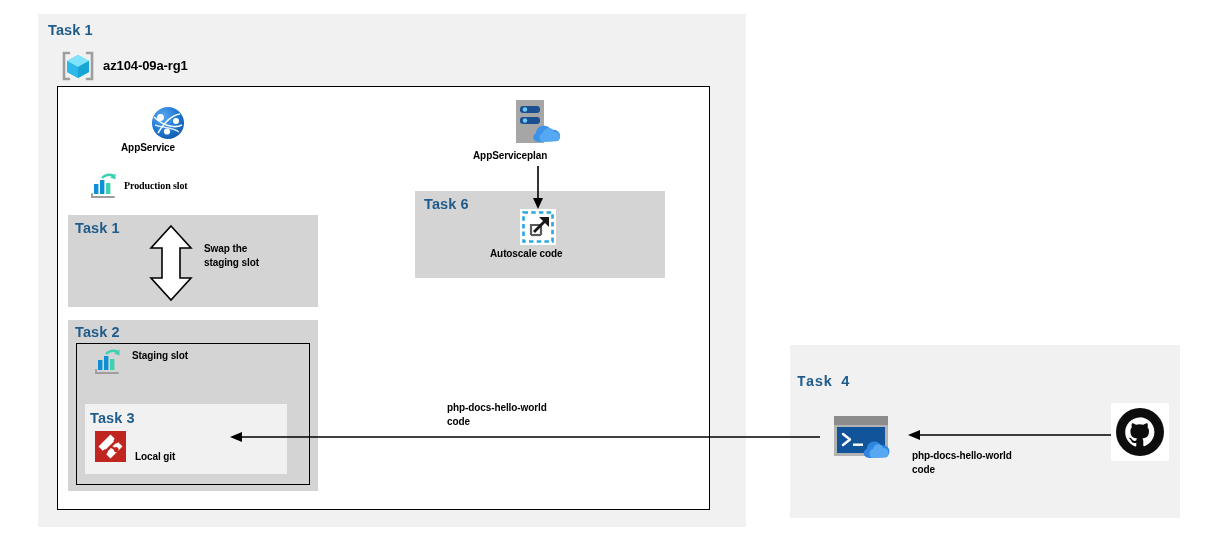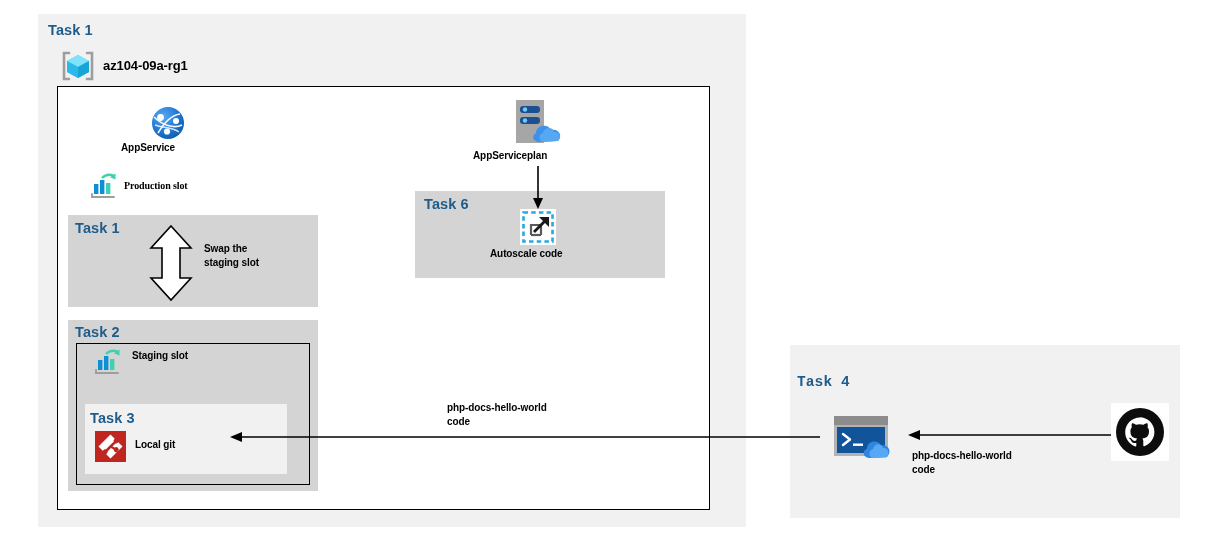--- a/index.html
+++ b/index.html
@@ -138,21 +138,21 @@
       </g>
       <g transform="translate(15.5,15.5) rotate(45)">
         <rect x="-1.2" y="-8" width="2.6" height="16" fill="#c0251f"></rect>
         <circle cx="0" cy="-8" r="2.5" fill="#c0251f"></circle>
         <circle cx="0" cy="7.5" r="2.5" fill="#c0251f"></circle>
         <circle cx="6.2" cy="-1.8" r="2.5" fill="#c0251f"></circle>
         <path d="M0 0 L6.2 -1.8" stroke="#c0251f" stroke-width="2.2" fill="none"></path>
       </g>
     </svg>
   </div>
-  <div class="node-label" style="left:135px;top:439px;text-align:right;">Local git</div>
+  <div class="node-label" style="left:135px;top:451px;text-align:right;">Local git</div>
 
   <div class="icon" style="left:512px;top:98px;width:56px;height:48px;">
     <svg width="56" height="48" viewBox="0 0 56 48">
       <rect x="4" y="2" width="28" height="43" fill="#a6a6a6"></rect>
       <rect x="8" y="8" width="20" height="7" rx="3.2" fill="#1b4f8f"></rect>
       <circle cx="13" cy="11.5" r="2.2" fill="#6fc9f5"></circle>
       <rect x="8" y="19" width="20" height="7" rx="3.2" fill="#1b4f8f"></rect>
       <circle cx="13" cy="22.5" r="2.2" fill="#6fc9f5"></circle>
       <path d="M28 44 C21 44, 19 38, 24 35 C24 27, 36 25, 39 32 C47 30, 51 38, 46 43 Z" fill="#3b92e8"></path>
       <path d="M30 44 C26 41, 27 36, 31 35 C32 29, 41 28, 42 34 C48 33, 50 41, 45 43 Z" fill="#57a8f2"></path>

